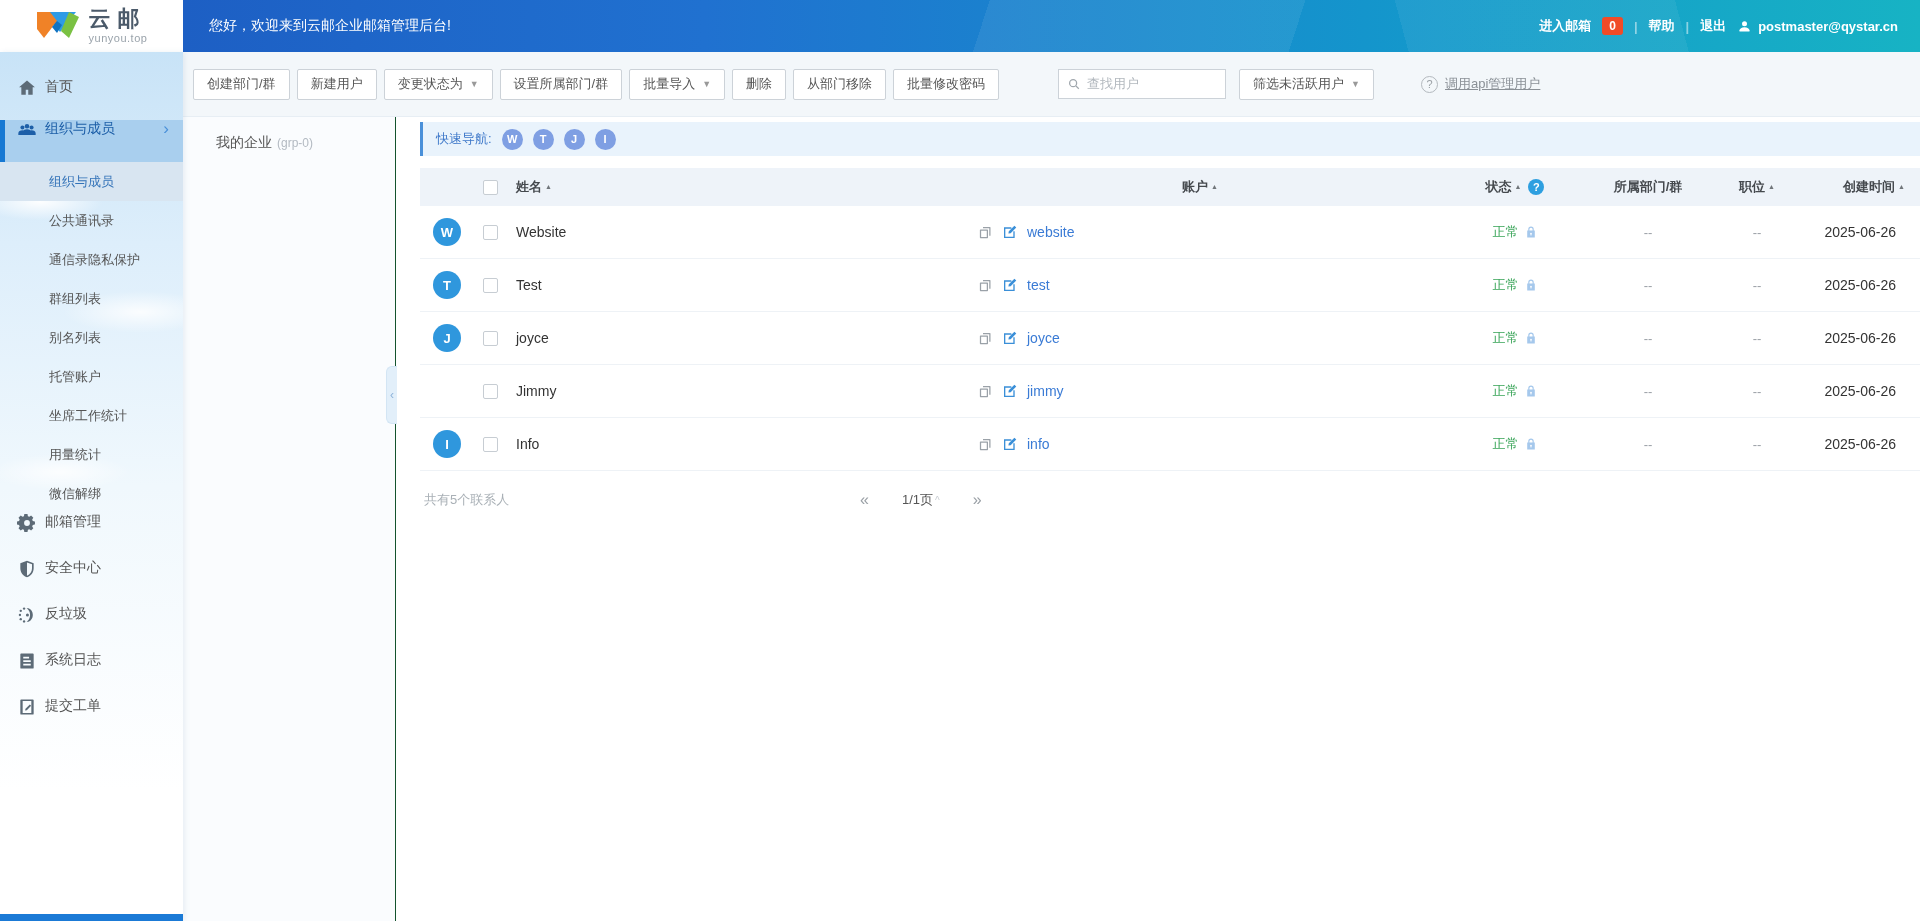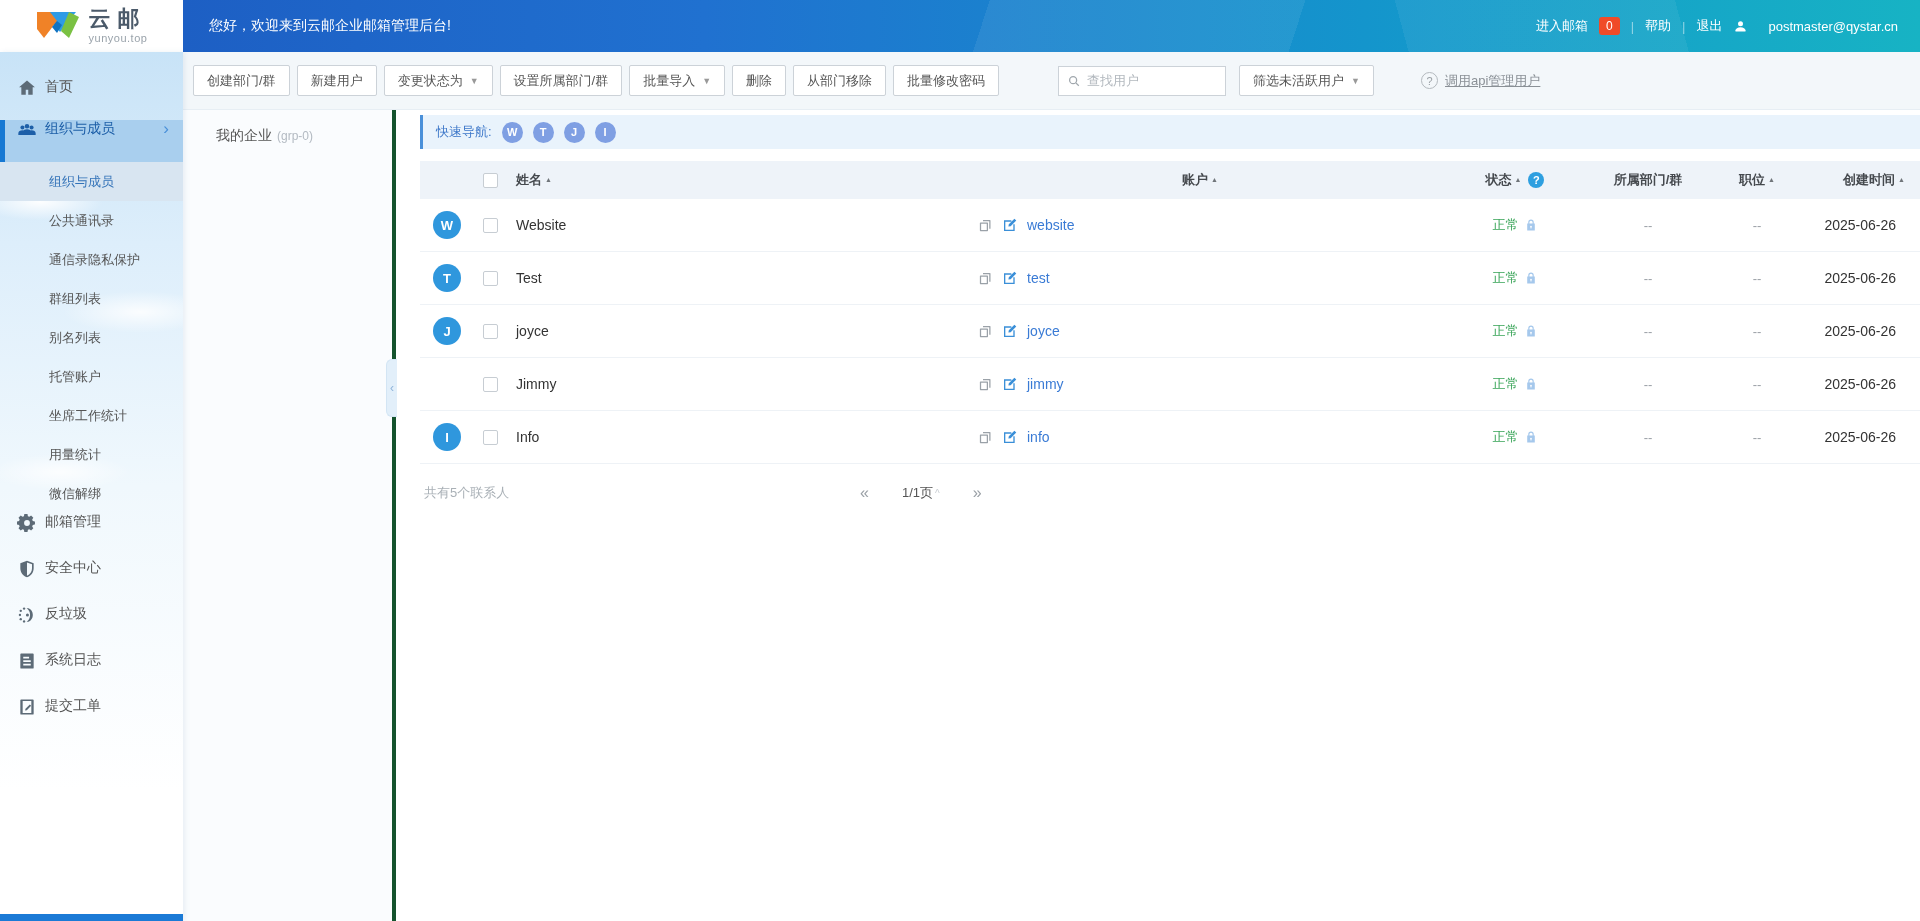--- a/index.html
+++ b/index.html
@@ -11,26 +11,26 @@
   .logo-area { width:183px; background:#fff; display:flex; align-items:center; justify-content:center; gap:9px; }
   .logo-mark svg { width:44px; height:36px; display:block; }
   .logo-cn { font-size:22px; font-weight:bold; color:#4b5a6a; letter-spacing:7px; line-height:1; }
   .logo-en { font-size:11px; color:#9aa3ab; margin-top:2px; letter-spacing:.5px; }
   .topbar { flex:1; position:relative; display:flex; align-items:center; padding:0 22px 0 26px; color:#fff;
     background:linear-gradient(90deg,#1d5fc4 0%,#2071d0 30%,#1495cc 68%,#17b3c4 100%); overflow:hidden; }
   .topbar::before { content:""; position:absolute; inset:0; pointer-events:none;
     background:linear-gradient(108deg, rgba(255,255,255,0) 46%, rgba(255,255,255,.07) 46%, rgba(255,255,255,.07) 64%, rgba(255,255,255,0) 64%),
                linear-gradient(75deg, rgba(255,255,255,0) 70%, rgba(255,255,255,.06) 70%, rgba(255,255,255,.06) 86%, rgba(255,255,255,0) 86%); }
   .greeting { font-size:14px; position:relative; }
-  .topbar-right { margin-left:auto; display:flex; align-items:center; gap:11px; font-size:13px; position:relative; }
+  .topbar-right { margin-left:auto; display:flex; align-items:center; gap:11px; font-size:13px; position:relative;font-weight:bold; }
   .topbar-link { cursor:pointer; }
   .num-badge { background:#f04b28; border-radius:3px; padding:1px 7px; font-size:12px; line-height:16px; }
   .tb-sep { color:rgba(255,255,255,.5); }
   .person-ico svg { width:15px; height:15px; display:block; }
-  .account-name { display:flex; align-items:center; gap:20px; cursor:pointer; }
+  .account-name { display:flex; align-items:center; gap:6px; cursor:pointer; }
 
   
   .main { display:flex; height:869px; }
 
   
   .sidebar { width:183px; position:relative; flex:none;
     background:linear-gradient(180deg,#c8e3f7 0%,#ddeefb 22%,#f0f8fd 50%,#ffffff 85%);
     box-shadow:2px 0 5px rgba(80,120,160,.10); z-index:3; }
   .sidebar::before { content:""; position:absolute; inset:0; pointer-events:none;
     background:radial-gradient(ellipse 90px 26px at 40px 150px, rgba(255,255,255,.95), rgba(255,255,255,0) 70%),
@@ -44,35 +44,35 @@
   .menu-item.active { background:#a9cfee; border-left:5px solid #1678d3; padding-left:12px; color:#1d5fa8; }
   .menu-item.active .mi-icon svg { fill:#1d5fa8; }
   .menu-item .chev { margin-left:auto; margin-right:14px; color:#4a90d9; font-size:17px; line-height:1; }
   .menu-group-bottom .menu-item { height:46px; }
   .submenu-item { height:39px; display:flex; align-items:center; padding-left:49px; font-size:13px; color:#555; cursor:pointer; position:relative; }
   .submenu-item.active { background:#d8e5f1; color:#3272b8; }
 
   
   .content { flex:1; display:flex; flex-direction:column; background:#fff; min-width:0; }
 
-  .toolbar { height:58px; flex:none; background:#f3f7fa; border-bottom:1px solid #e7eef4; display:flex; align-items:center; padding-left:10px; }
+  .toolbar { height:65px; flex:none; background:#f3f7fa; border-bottom:1px solid #e7eef4; display:flex; align-items:center; padding-left:10px; }
   .tbtn { height:31px; background:#fff; border:1px solid #ccd2d8; border-radius:2px; color:#555; font-size:13px;
     padding:0 13px; margin-right:7px; display:flex; align-items:center; gap:7px; cursor:pointer; white-space:nowrap; }
   .tbtn .caret { font-size:9px; color:#999; }
   .searchbox { margin-left:52px; width:168px; height:30px; background:#fff; border:1px solid #ccd2d8; display:flex; align-items:center; padding:0 8px; gap:6px; }
   .searchbox svg { width:14px; height:14px; flex:none; }
   .searchbox input { border:0; outline:0; background:transparent; width:100%; font-size:13px; color:#555; font-family:Liberation Serif, serif; }
   .searchbox input::placeholder { color:#b2b8be; }
   .filter-btn { margin-left:13px; }
   .api-link { margin-left:40px; display:flex; align-items:center; gap:7px; cursor:pointer; }
   .q-circle { width:17px; height:17px; border:1px solid #b3b9be; border-radius:50%; color:#9aa0a5; font-size:11px; display:flex; align-items:center; justify-content:center; }
   .api-text { color:#8a9096; font-size:13px; text-decoration:underline; }
 
   .workspace { flex:1; display:flex; position:relative; min-height:0; }
-  .tree-panel { width:213px; flex:none; background:#fafcfe; border-right:4px solid #14532d; padding-top:11px; }
+  .tree-panel { width:213px; flex:none; background:#fafcfe; border-right:1px solid #14532d; padding-top:11px; }
   .tree-item { height:30px; display:flex; align-items:center; gap:5px; padding-left:33px; font-size:14px; color:#555; cursor:pointer; }
   .tree-code { font-size:12px; color:#b3bac2; }
   .collapse-handle { position:absolute; left:203px; top:249px; width:11px; height:58px; background:#e2effa; border:1px solid #d3e5f4; border-right:none;
     border-radius:6px 0 0 6px; display:flex; align-items:center; justify-content:center; color:#8fb4da; font-size:12px; cursor:pointer; z-index:2; }
 
   .table-panel { flex:1; display:flex; flex-direction:column; padding-top:5px; min-width:0;margin-left:24px; }
   .quick-nav { height:34px; flex:none; background:#e9f3fc; border-left:3px solid #4a90d9; display:flex; align-items:center; padding-left:13px; }
   .qn-label { font-size:13px; color:#3e78c9; }
   .qn-badge { width:21px; height:21px; border-radius:50%; background:#7f9fe3; color:#fff; font-size:11px; font-weight:bold;
     display:flex; align-items:center; justify-content:center; margin-left:10px; cursor:pointer; }

